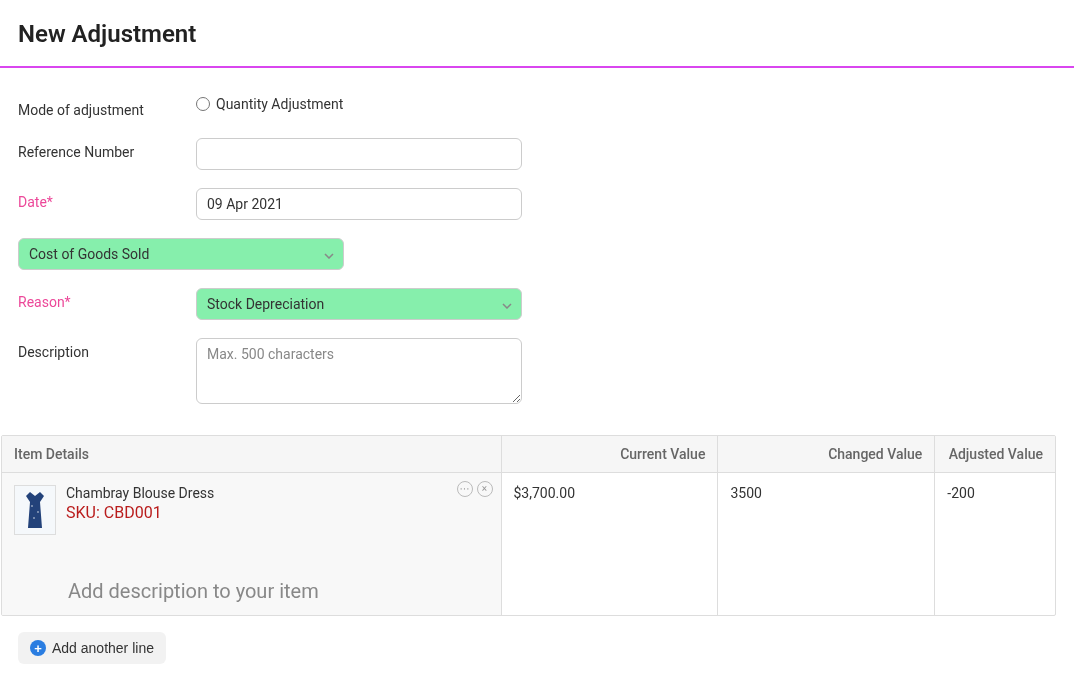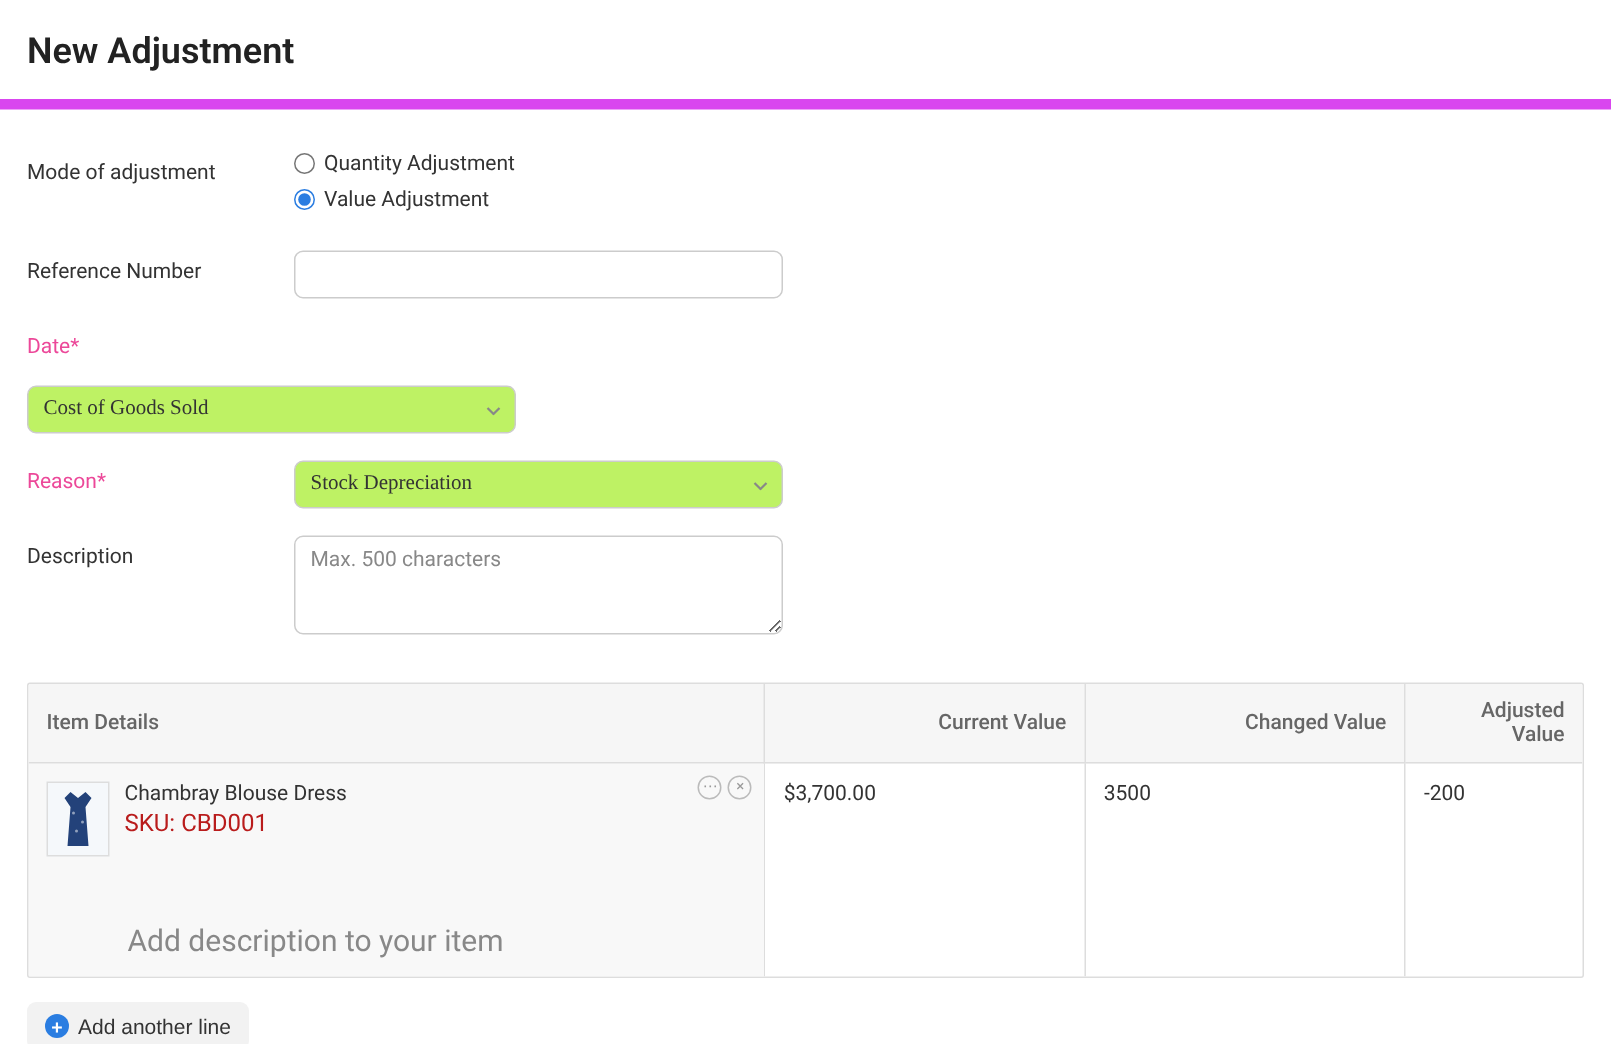--- a/index.html
+++ b/index.html
@@ -6,21 +6,21 @@
   html, body { margin:0; padding:0; }
   body {
     font-family: -apple-system, BlinkMacSystemFont, "Segoe UI", Roboto, Helvetica, Arial, sans-serif;
     font-size: 14px;
     color: #333;
     background:#fff;
     width:1074px;
   }
   .header {
     padding: 20px 18px 18px 18px;
-    border-bottom:7px solid #d946ef;
+    border-bottom:2px solid #d946ef;
   }
   .header h1 {
     margin:0;
     font-size: 24px;
     font-weight:600;
     color:#222;
   }
   .form-area {
     padding: 28px 18px 10px 18px;
   }
@@ -61,41 +61,40 @@
     padding:7px 10px;
     font-size:14px;
     font-family:inherit;
     color:#333;
     background:#fff;
   }
   .select-input {
     appearance:none;
     -webkit-appearance:none;
     padding-right:28px;
-    background:#bef264;
-    font-family:Liberation Serif, serif;
+    background:#86efac;
   }
   .select-wrap {
     position:relative;
   }
   .select-wrap .chev {
     position:absolute;
     right:10px;
     top:50%;
     transform:translateY(-50%);
     pointer-events:none;
   }
   .textarea-input {
     height:66px;
     resize:both;
   }
   .textarea-input::placeholder { color:#888; }
 
   .table-wrap {
-    margin: 0 18px 16px 18px;
+    margin: 0 18px 16px 1px;
     border:1px solid #ddd;
     border-radius:2px;
     overflow:hidden;
   }
   .items-table {
     width:100%;
     border-collapse:collapse;
     table-layout:fixed;
   }
   .items-table th {
@@ -196,36 +195,35 @@
 
 <div class="form-area">
 
   <div class="form-row">
     <div class="form-label">Mode of adjustment</div>
     <div class="form-control-wrap radios">
       <label>
         <input type="radio" name="mode" style="">
         <span>Quantity Adjustment</span>
       </label>
-      <label>
-        <input type="radio" name="mode" checked="" style="">
-        <span>Value Adjustment</span>
-      </label>
     </div>
   </div>
 
   <div class="form-row">
     <div class="form-label">Reference Number</div>
     <div class="form-control-wrap">
       <input class="text-input" type="text" value="" style="">
     </div>
   </div>
 
   <div class="form-row">
     <div class="form-label required">Date*</div>
+    <div class="form-control-wrap">
+      <input class="text-input" type="text" value="09 Apr 2021" style="">
+    </div>
   </div>
 
   <div class="form-row">
     <div class="form-control-wrap select-wrap">
       <input class="select-input" type="text" readonly="" value="Cost of Goods Sold" style="">
       <span class="chev">
         <svg width="10" height="6" viewBox="0 0 10 6">
             <path d="M1 1l4 4 4-4" fill="none" stroke="#888" stroke-width="1.5"></path>
           </svg>
       </span>

